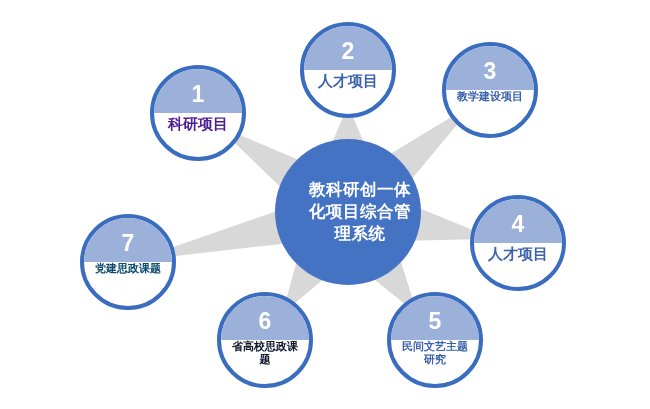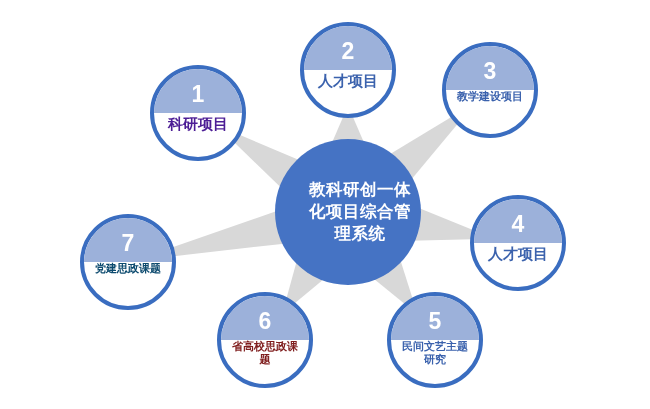--- a/index.html
+++ b/index.html
@@ -174,21 +174,21 @@
       <div class="node-num" style="color: rgb(255, 255, 255);">5</div>
       <div class="node-label two-line" style="color: rgb(59, 98, 173);">
         <span class="lbl-inner">民间文艺主题研究</span>
       </div>
     </div>
     <div class="node" style="width: 96px; height: 96px; left: 217px; top: 292px; border-color: rgb(58, 109, 192);">
       <div class="node-cap">
         <div class="node-cap-fill" style="background: rgb(156, 177, 218);"></div>
       </div>
       <div class="node-num" style="color: rgb(255, 255, 255);">6</div>
-      <div class="node-label two-line" style="color: #7f1d1d; justify-content: center;">
+      <div class="node-label two-line" style="color: #0f172a; justify-content: center;">
         <span class="lbl-inner">省高校思政课题</span>
       </div>
     </div>
     <div class="node" style="width: 96px; height: 96px; left: 80px; top: 214px; border-color: rgb(58, 109, 192);">
       <div class="node-cap">
         <div class="node-cap-fill" style="background: rgb(156, 177, 218);"></div>
       </div>
       <div class="node-num" style="color: rgb(255, 255, 255);">7</div>
       <div class="node-label two-line" style="color: #0c4a6e;">
         <span class="lbl-inner">党建思政课题</span>

